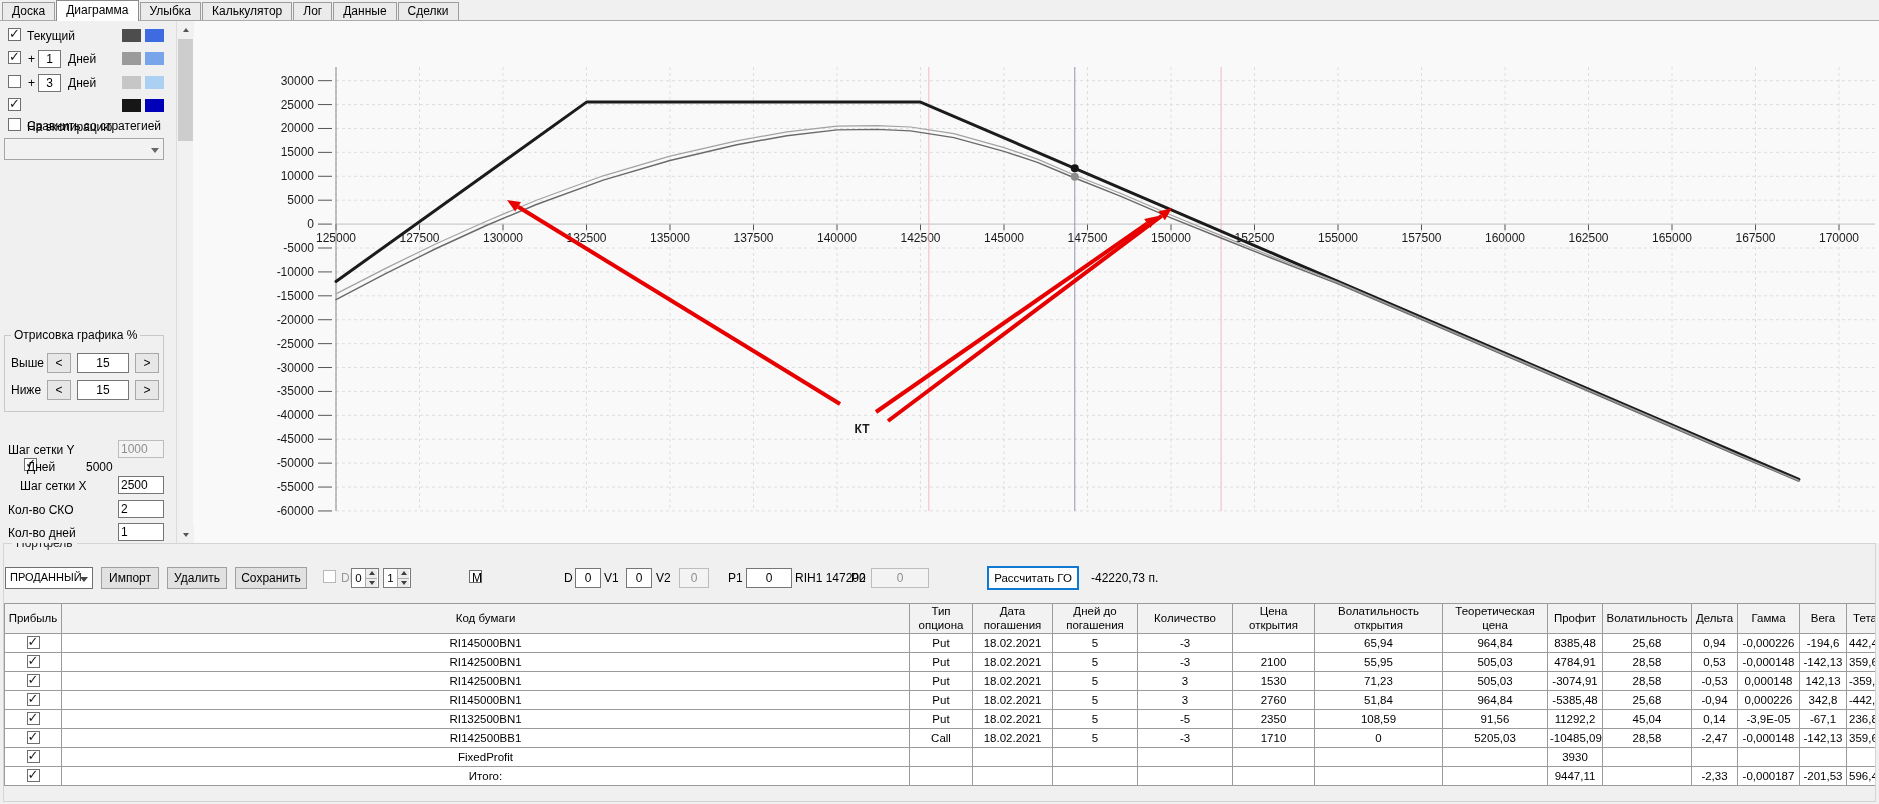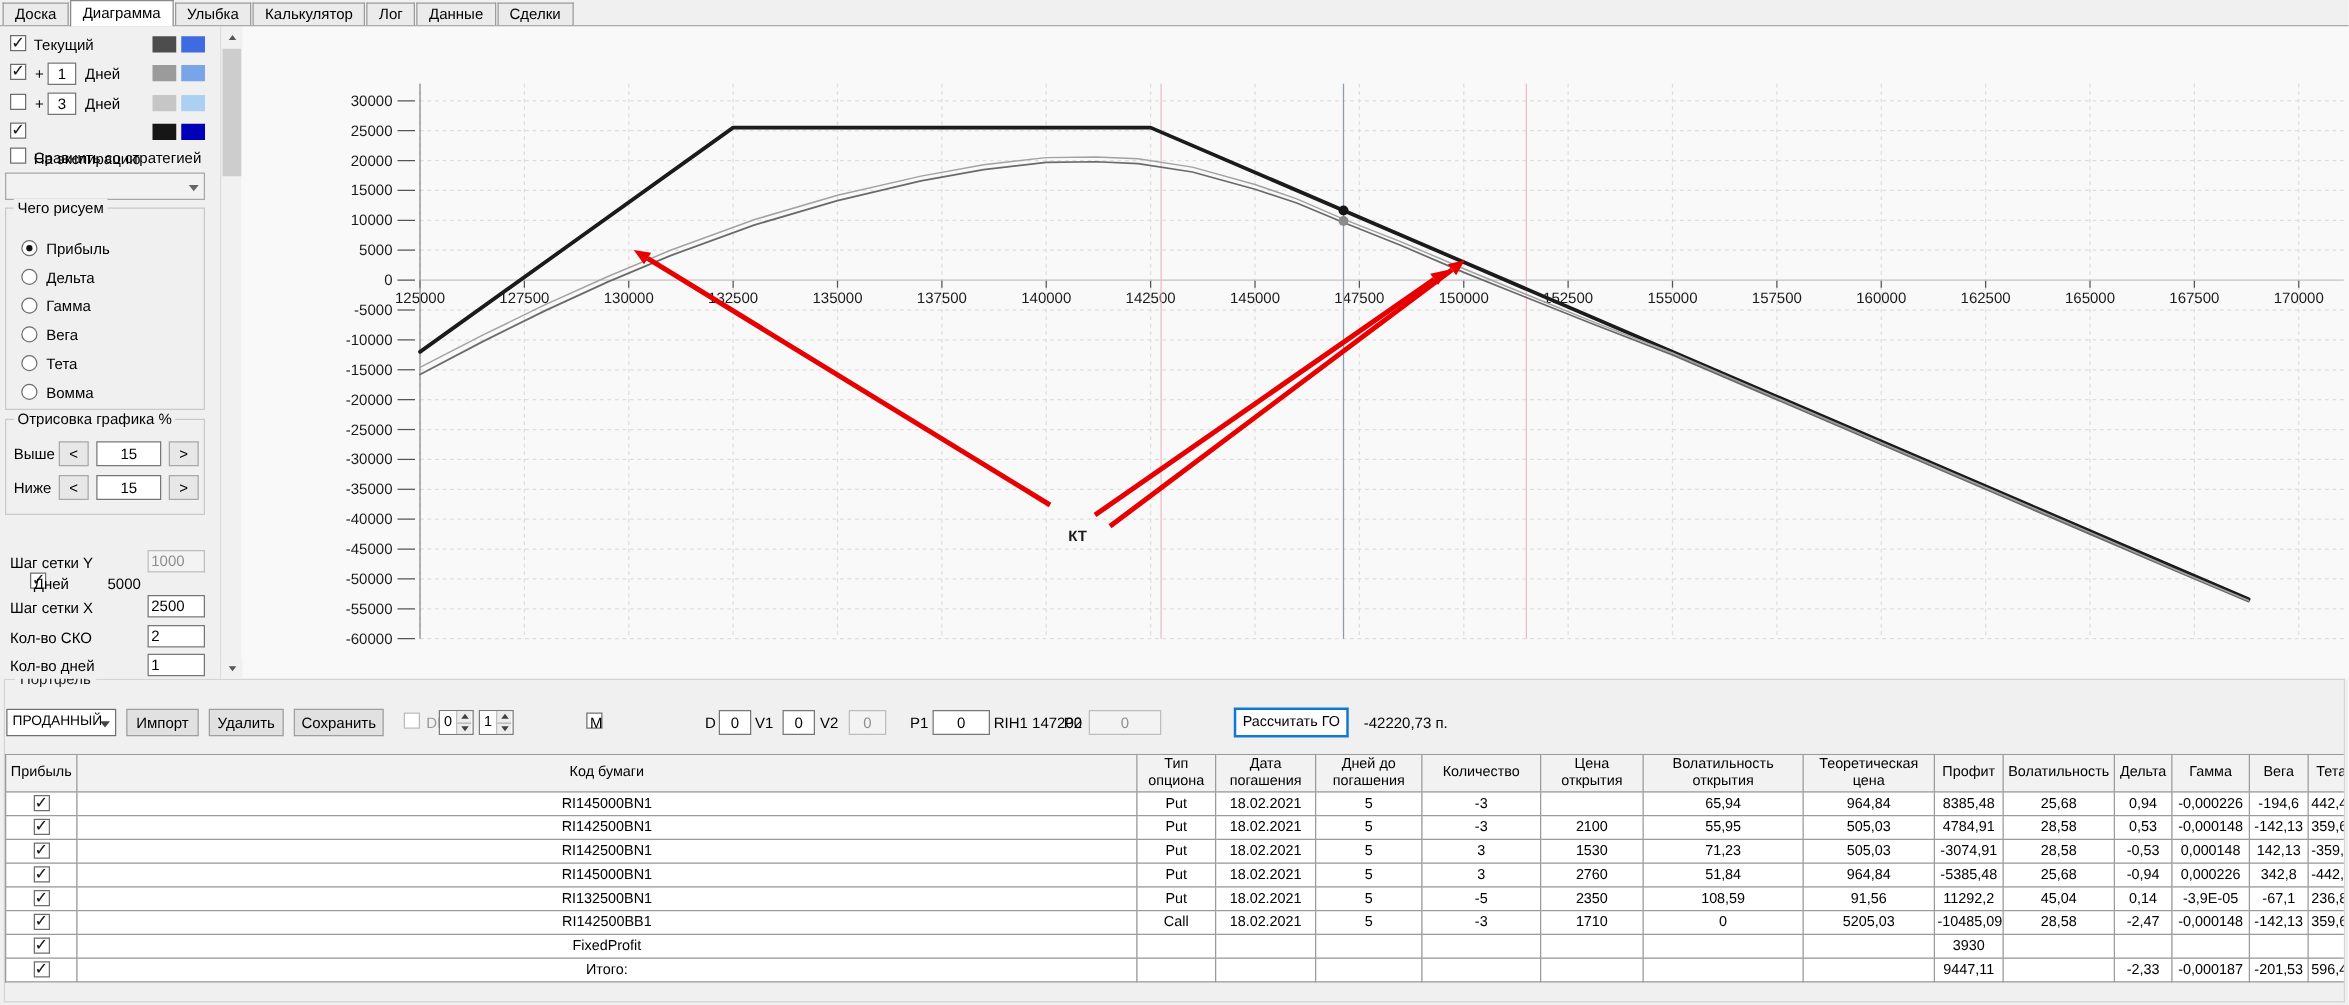--- a/index.html
+++ b/index.html
@@ -238,35 +238,20 @@
         </div>
       </div>
 
     <span class="cbx abs" style="left:8px;top:97px"></span>
     <span class="lbl abs" style="left:27px;top:98px">Сравнить со стратегией</span>
 
     <div class="combo2 abs" style="left:4px;top:117px;width:160px;background:#f2f2f2;border-color:#a6a6a6">
       <span class="tri-down" style="border-top-color:#666"></span>
     </div>
 
-    <div class="gb" style="top:145px;height:162px">
-      <span class="gb-l">Чего рисуем</span>
-    <span class="rad sel" style="left: 12px; top: 25px;"></span>
-        <span class="lbl" style="position: absolute; left: 32px; top: 25px;">Прибыль</span>
-        <span class="rad" style="left: 12px; top: 48px;"></span>
-        <span class="lbl" style="position: absolute; left: 32px; top: 48px;">Дельта</span>
-        <span class="rad" style="left: 12px; top: 71px;"></span>
-        <span class="lbl" style="position: absolute; left: 32px; top: 71px;">Гамма</span>
-        <span class="rad" style="left: 12px; top: 94px;"></span>
-        <span class="lbl" style="position: absolute; left: 32px; top: 94px;">Вега</span>
-        <span class="rad" style="left: 12px; top: 117px;"></span>
-        <span class="lbl" style="position: absolute; left: 32px; top: 117px;">Тета</span>
-        <span class="rad" style="left: 12px; top: 140px;"></span>
-        <span class="lbl" style="position: absolute; left: 32px; top: 140px;">Вомма</span>
-      </div>
 
     <div class="gb" style="top:314px;height:77px">
       <span class="gb-l">Отрисовка графика %</span>
     <div class="abs" style="left: 0px; top: 17px; width: 158px; height: 20px;">
           <span class="lbl" style="position: absolute; left: 6px; top: 3px;">Выше</span>
           <span class="sbtn" style="left: 42px; top: 0px;">&lt;</span>
           <input class="tb" value="15" style="position: absolute; left: 72px; top: 0px; width: 52px; height: 20px; text-align: center;">
           <span class="sbtn" style="left: 130px; top: 0px;">&gt;</span>
         </div>
         <div class="abs" style="left: 0px; top: 44px; width: 158px; height: 20px;">
@@ -275,21 +260,21 @@
           <input class="tb" value="15" style="position: absolute; left: 72px; top: 0px; width: 52px; height: 20px; text-align: center;">
           <span class="sbtn" style="left: 130px; top: 0px;">&gt;</span>
         </div>
       </div>
 
     <span class="lbl abs" style="left:8px;top:422px">Шаг сетки Y</span>
     <input class="tb dis abs" style="left: 118px; top: 419px; width: 46px;" value="1000">
     <span class="cbx on abs" style="left:8px;top:437px"></span>
     <span class="lbl abs" style="left:27px;top:439px">Дней</span>
     <span class="lbl abs" style="left:86px;top:439px">5000</span>
-    <span class="lbl abs" style="left:8px;top:458px">Шаг сетки X</span>
+    <span class="lbl abs" style="left:20px;top:458px">Шаг сетки X</span>
     <input class="tb abs" style="left: 118px; top: 455px; width: 46px;" value="2500">
     <span class="lbl abs" style="left:8px;top:482px">Кол-во СКО</span>
     <input class="tb abs" style="left: 118px; top: 479px; width: 46px;" value="2">
     <span class="lbl abs" style="left:8px;top:505px">Кол-во дней</span>
     <input class="tb abs" style="left: 118px; top: 502px; width: 46px;" value="1">
   </div>
 
   <div class="vscroll">
     <span class="vs-b" style="top:0">
         <i class="tri-up-s" style="border-bottom-color:#555"></i>

